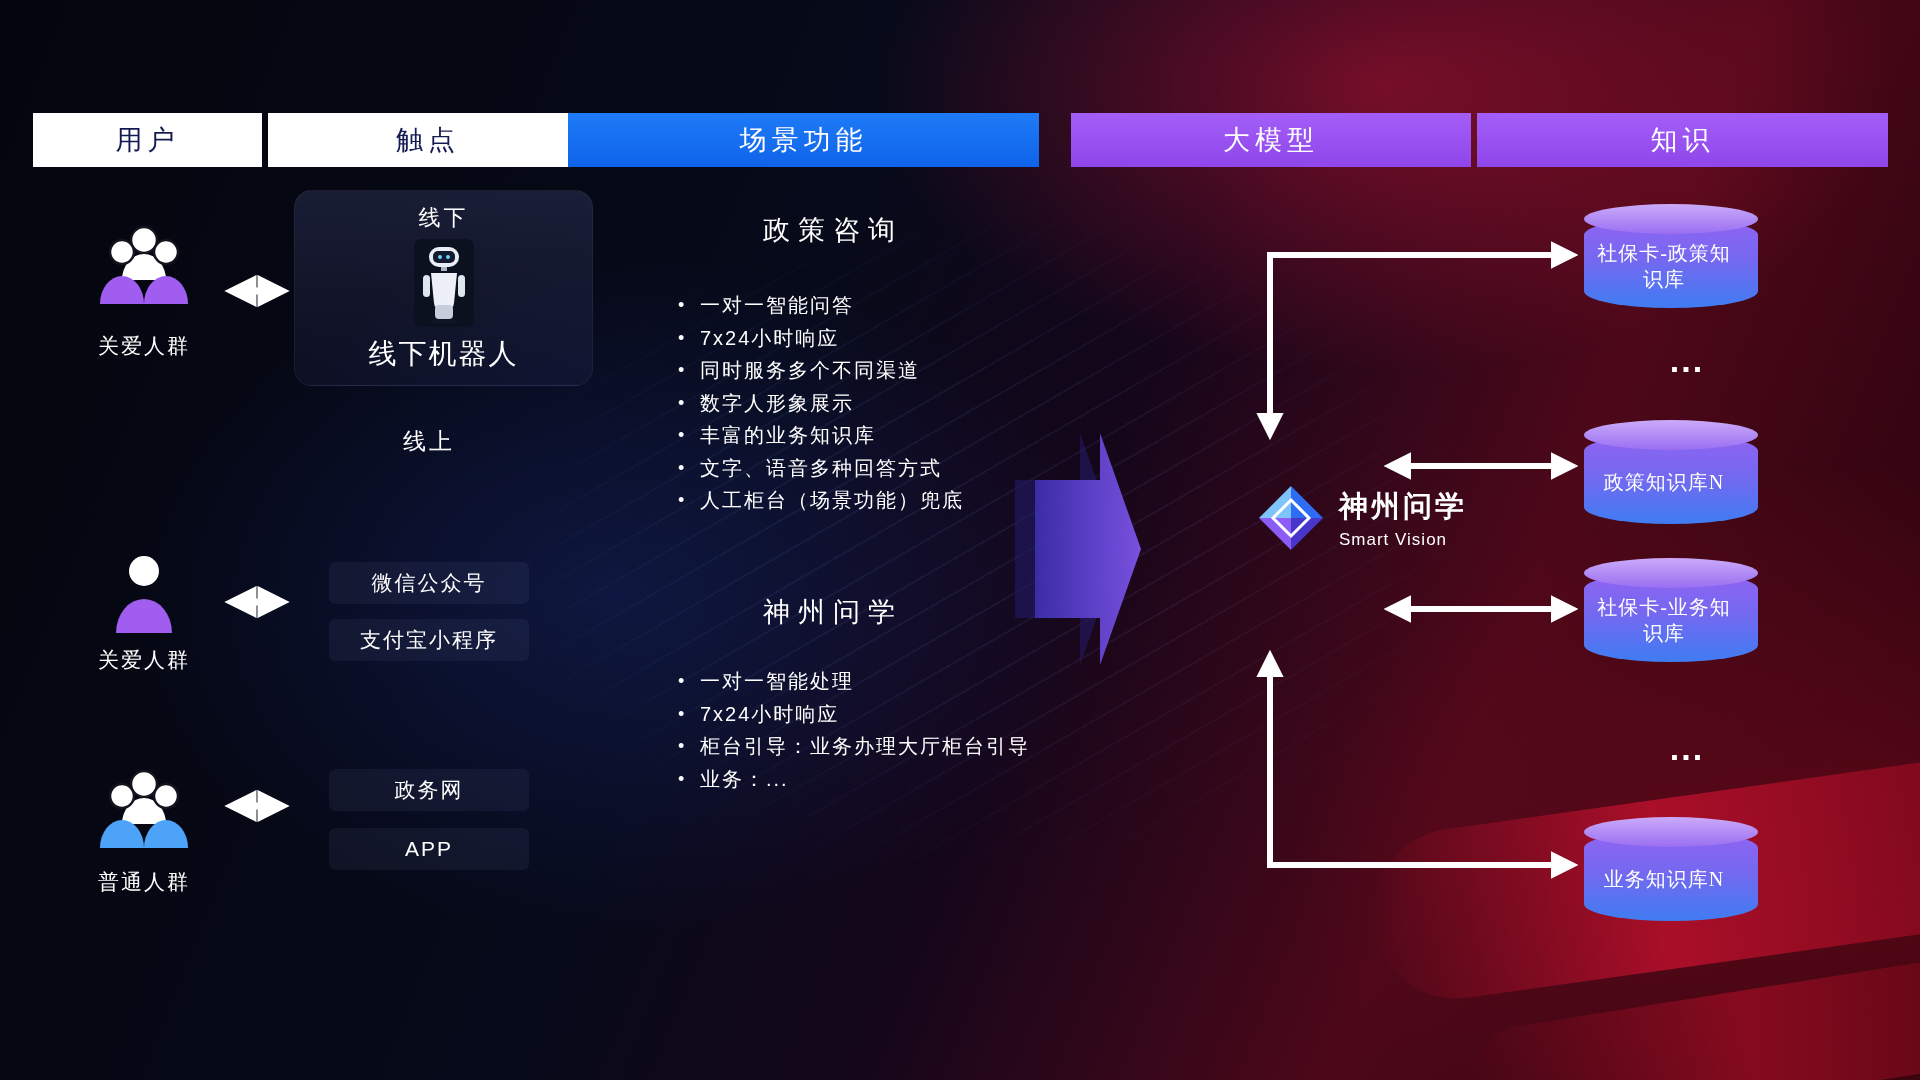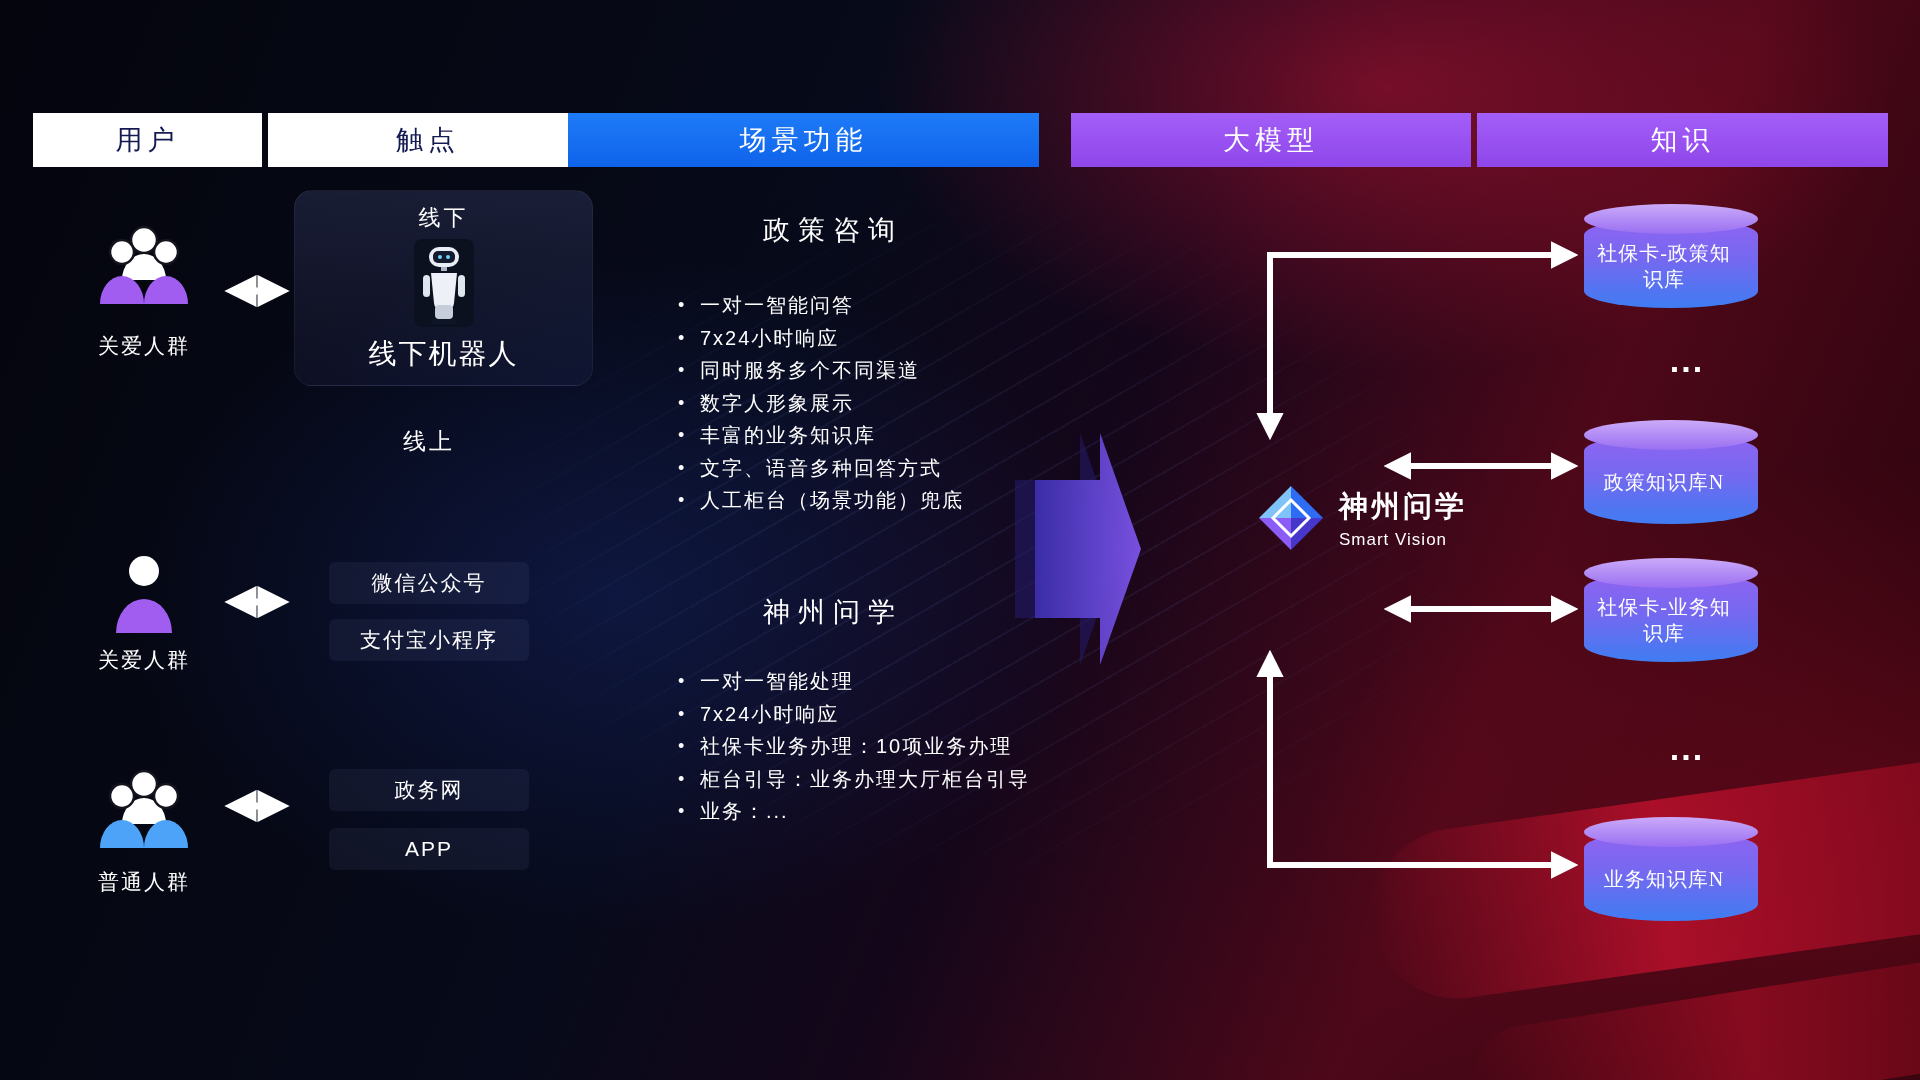--- a/index.html
+++ b/index.html
@@ -157,21 +157,20 @@
     <li>数字人形象展示</li>
     <li>丰富的业务知识库</li>
     <li>文字、语音多种回答方式</li>
     <li>人工柜台（场景功能）兜底</li>
   </ul>
 
   <div class="scene-title" style="top:594px;">神州问学</div>
   <ul class="scene-list" style="top:665px;">
     <li>一对一智能处理</li>
     <li>7x24小时响应</li>
-    <li>社保卡业务办理：10项业务办理</li>
     <li>柜台引导：业务办理大厅柜台引导</li>
     <li>业务：...</li>
   </ul>
 
   <svg class="flow-arrow-svg" width="160" height="255" viewBox="0 0 160 255">
     <defs>
       <linearGradient id="pg" x1="0" y1="0" x2="1" y2="0">
         <stop offset="0" stop-color="#3d2fae"></stop>
         <stop offset="1" stop-color="#8057f0"></stop>
       </linearGradient>

